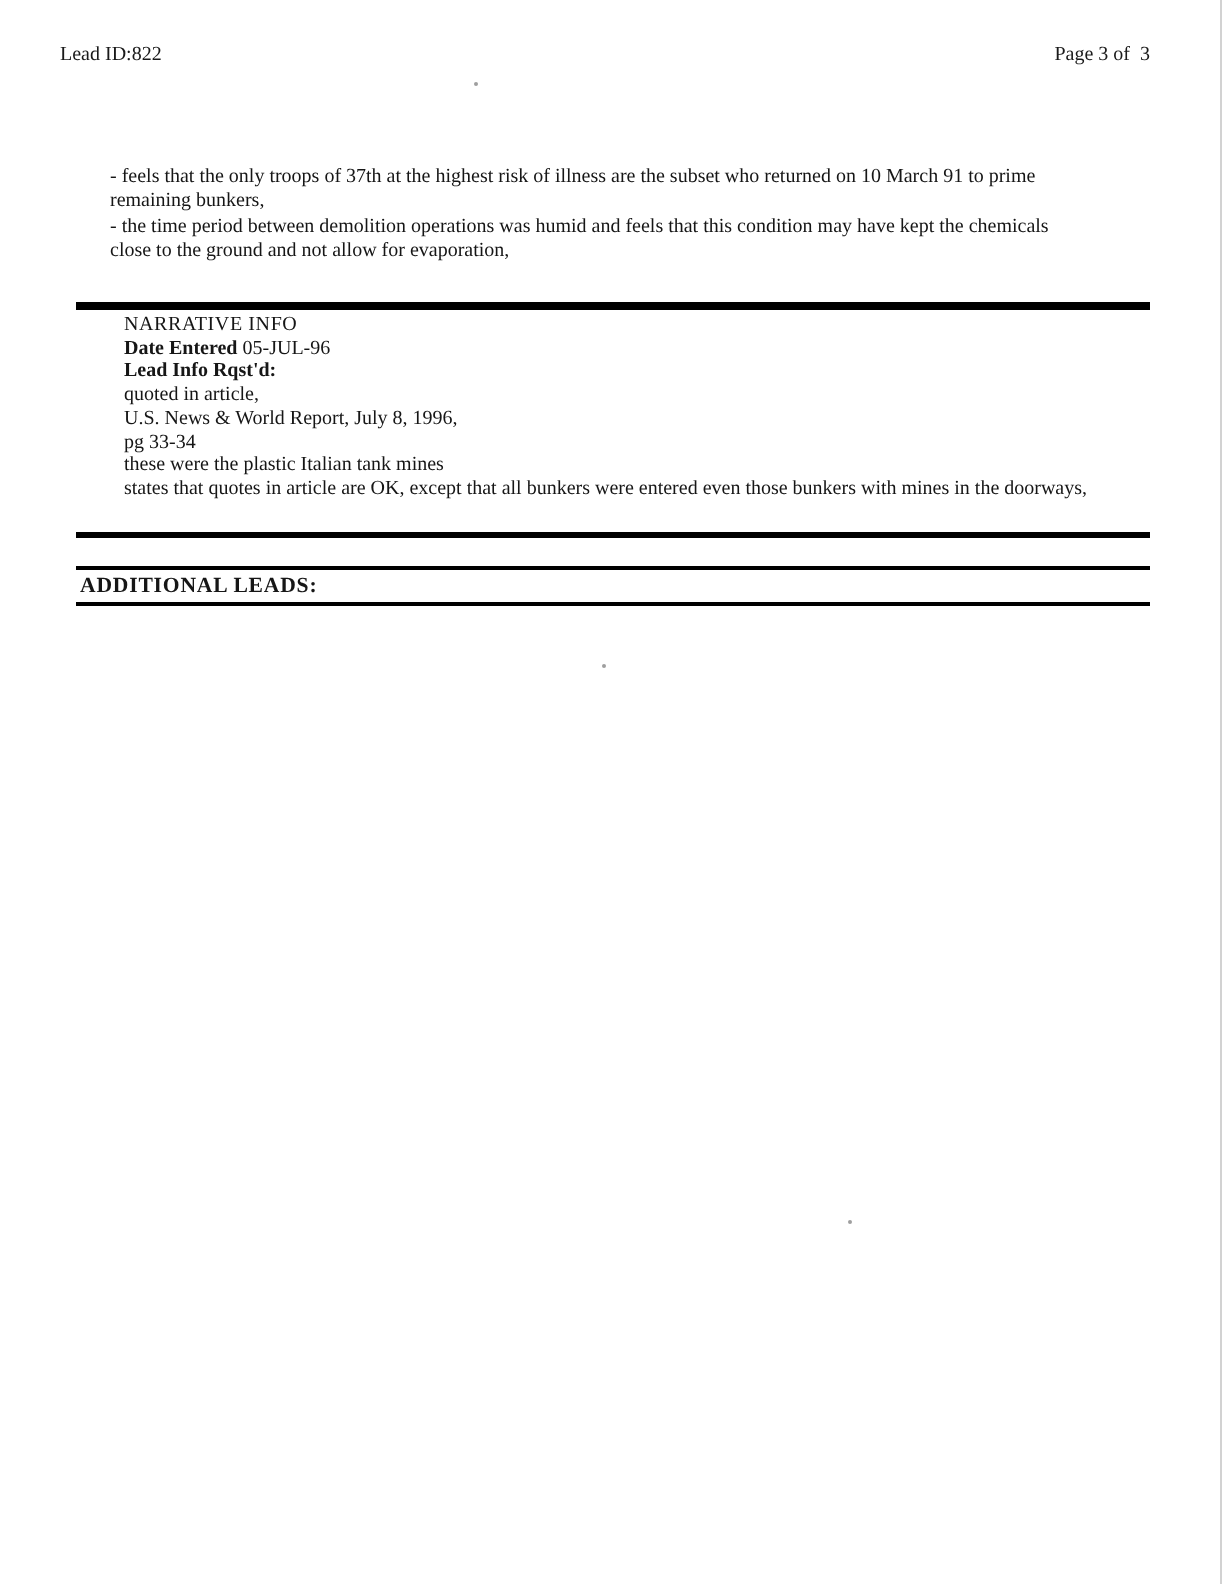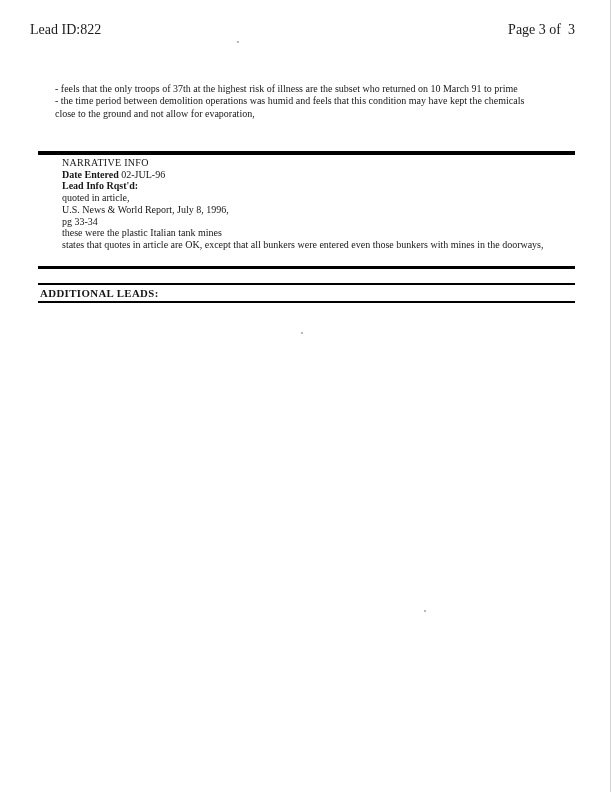--- a/index.html
+++ b/index.html
@@ -12,21 +12,21 @@
     width: 611px;
     height: 792px;
     background: #ffffff;
     font-family: "Liberation Serif", "DejaVu Serif", serif;
     color: #161616;
     overflow: hidden;
   }
   .hdr {
     position: absolute;
     top: 22px;
-    font-size: 14px;
+    font-size: 10px;
     color: #1a1a1a;
   }
   .hdr-left { left: 30px; }
   .hdr-right { right: 36px; white-space: pre; }
 
   .body-block {
     position: absolute;
     left: 55px;
     top: 83px;
     font-size: 10px;
@@ -89,29 +89,30 @@
 </head>
 <body>
 
 <div class="page">
 
   <span class="hdr hdr-left">Lead ID:822</span>
   <span class="hdr hdr-right">Page 3 of  3</span>
 
   <div class="body-block">
     <div>- feels that the only troops of 37th at the highest risk of illness are the subset who returned on 10 March 91 to prime</div>
+    <div>remaining bunkers,</div>
     <div>- the time period between demolition operations was humid and feels that this condition may have kept the chemicals</div>
     <div>close to the ground and not allow for evaporation,</div>
   </div>
 
   <div class="rule rule-1"></div>
 
   <div class="narr">
     <div class="title">NARRATIVE INFO</div>
-    <div><span class="bold">Date Entered</span> <span>02-JUL-96</span></div>
+    <div><span class="bold">Date Entered</span> <span>05-JUL-96</span></div>
     <div class="bold">Lead Info Rqst'd:</div>
     <div>quoted in article,</div>
     <div>U.S. News &amp; World Report, July 8, 1996,</div>
     <div>pg 33-34</div>
     <div>these were the plastic Italian tank mines</div>
     <div>states that quotes in article are OK, except that all bunkers were entered even those bunkers with mines in the doorways,</div>
   </div>
 
   <div class="rule rule-2"></div>
 

